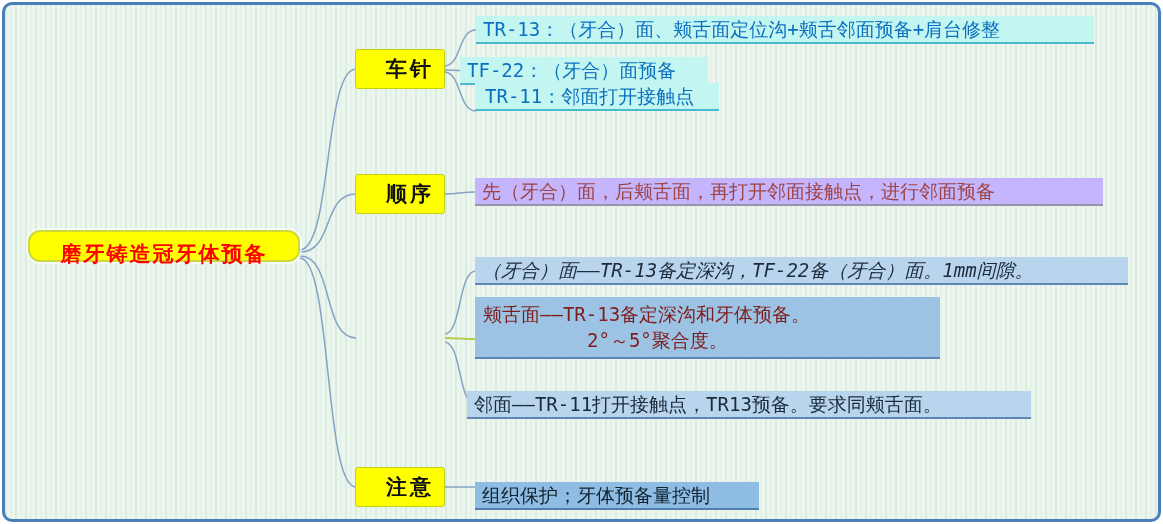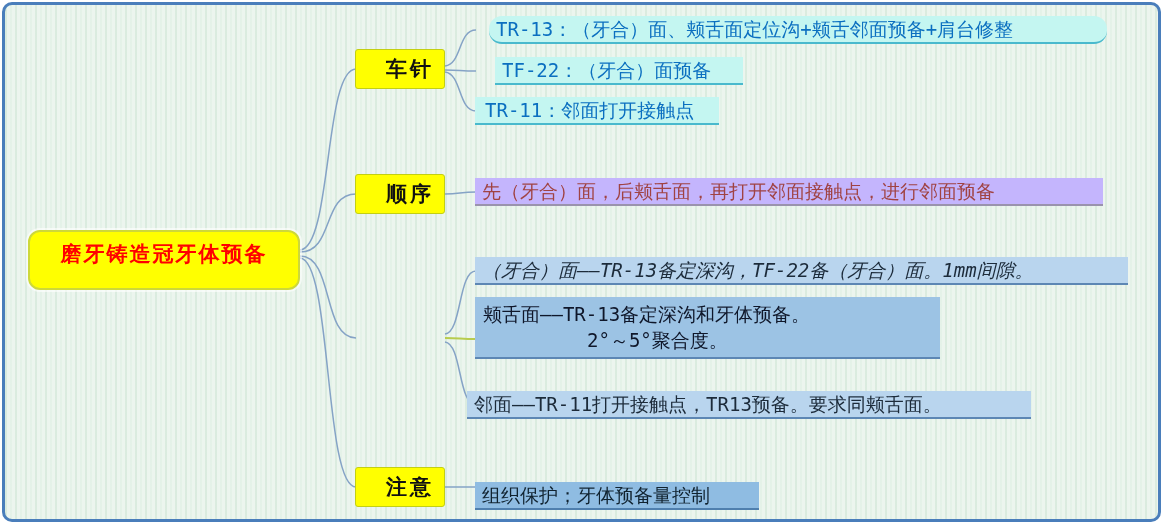--- a/index.html
+++ b/index.html
@@ -23,21 +23,21 @@
       #ecf5ee;
   }
   svg.links{position:absolute;left:0;top:0;width:1163px;height:524px;pointer-events:none;}
 
   .node{
     position:absolute;
     box-sizing:border-box;
     white-space:nowrap;
   }
   .root{
-    left:28px;top:230px;width:272px;height:60px;
+    left:28px;top:230px;width:272px;height:32px;
     background:#ffff00;
     border:2px solid #cdd83a;
     border-radius:12px;
     color:#ff0000;
     font-weight:bold;
     font-size:21px;
     line-height:44px;
     text-align:center;
     letter-spacing:2px;
     box-shadow:0 0 0 2px rgba(255,255,255,0.6);
@@ -79,21 +79,21 @@
   }
   .leaf.blue2{
     background:#8fbce2;
     color:#10222f;
     border-bottom-color:#4f7fae;
   }
   .leafblock{
     position:absolute;
     box-sizing:border-box;
     background:#9cc3e4;
-    color:#0f172a;
+    color:#7f1d1d;
     font-size:19px;
     line-height:26px;
     padding:4px 8px;
     border-bottom:2px solid #5d87b4;
     white-space:nowrap;
   }
   .leafblock .indent{padding-left:104px;}
 </style>
 </head>
 <body>
@@ -122,23 +122,23 @@
     </g>
     <path d="M 445 338 C 460 338, 460 339, 476 339" stroke="#b8cc4e" stroke-width="1.8" fill="none"></path>
   </svg>
 
   <div class="node root">磨牙铸造冠牙体预备</div>
 
   <div class="node branch" style="left:355px;top:49px;">车针</div>
   <div class="node branch" style="left:355px;top:174px;">顺序</div>
   <div class="node branch" style="left:355px;top:467px;">注意</div>
 
-  <div class="node leaf cyan" style="left:489px;top:16px;min-width:618px;border-radius:13px;">TR-13：（牙合）面、颊舌面定位沟+颊舌邻面预备+肩台修整</div>
-  <div class="node leaf cyan" style="left:495px;top:57px;min-width:248px;">TF-22：（牙合）面预备</div>
-  <div class="node leaf cyan" style="left:475px;top:97px;min-width:244px;padding-left:10px;">TR-11：邻面打开接触点</div>
+  <div class="node leaf cyan" style="left:476px;top:16px;min-width:618px;">TR-13：（牙合）面、颊舌面定位沟+颊舌邻面预备+肩台修整</div>
+  <div class="node leaf cyan" style="left:460px;top:57px;min-width:248px;">TF-22：（牙合）面预备</div>
+  <div class="node leaf cyan" style="left:475px;top:83px;min-width:244px;padding-left:10px;">TR-11：邻面打开接触点</div>
 
   <div class="node leaf purple" style="left:475px;top:178px;min-width:628px;">先（牙合）面，后颊舌面，再打开邻面接触点，进行邻面预备</div>
 
   <div class="node leaf blue" style="left:475px;top:257px;min-width:653px;font-style:italic;">（牙合）面——TR-13备定深沟，TF-22备（牙合）面。1mm间隙。</div>
 
   <div class="leafblock" style="left:475px;top:297px;min-width:465px;">
     <div>颊舌面——TR-13备定深沟和牙体预备。</div>
     <div class="indent">2°～5°聚合度。</div>
   </div>
 

